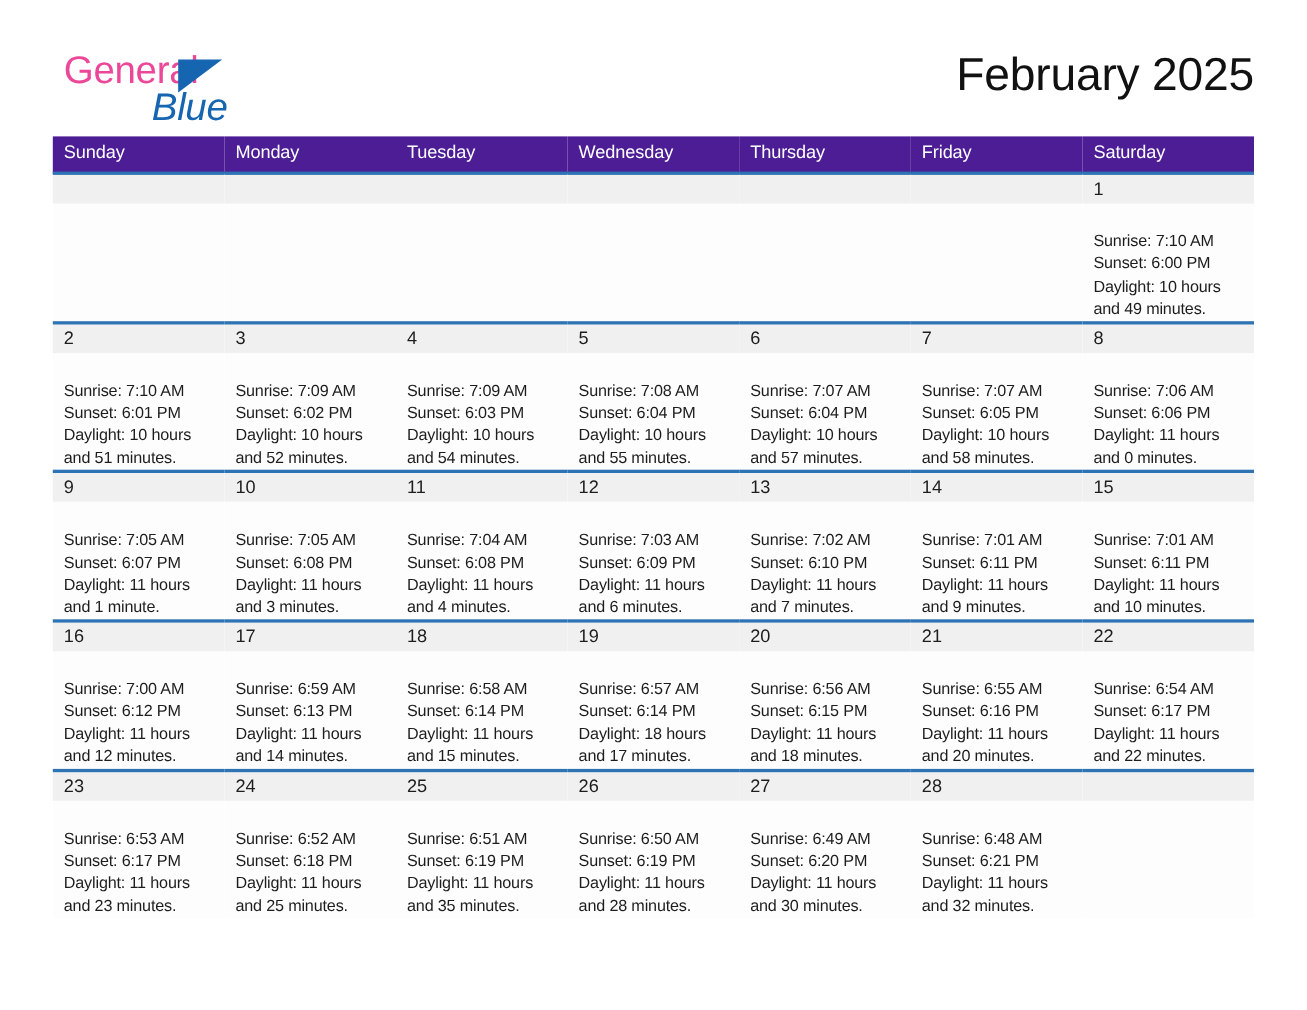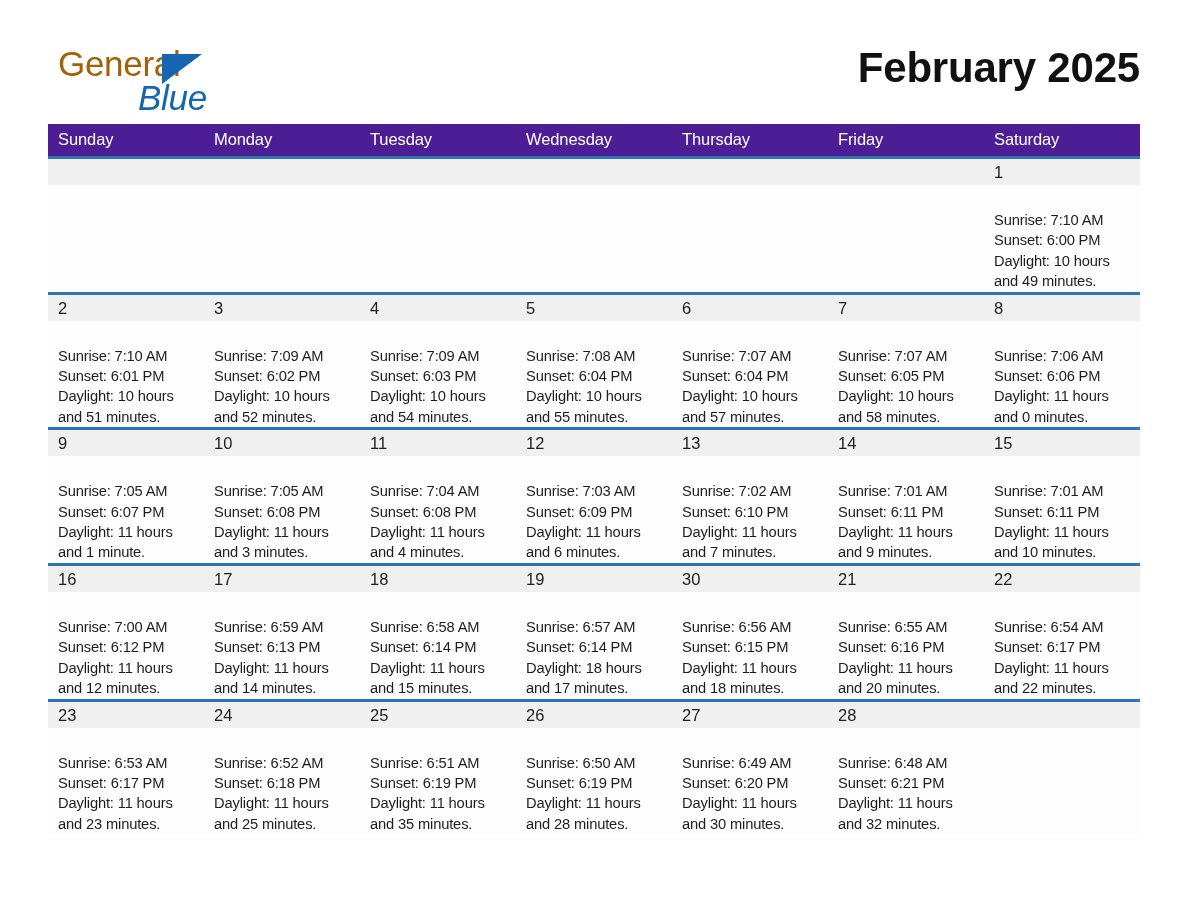--- a/index.html
+++ b/index.html
@@ -34,21 +34,21 @@
     left: 10px;
     top: 44px;
     width: 260px;
     height: 80px;
   }
   .logo-general {
     position: absolute;
     left: 0;
     top: 0;
     font-size: 35px;
-    color: #a16207;
+    color: #ec4899;
     letter-spacing: -0.3px;
     line-height: 40px;
   }
   .logo-tri {
     position: absolute;
     left: 104px;
     top: 10px;
     width: 0;
     height: 0;
     border-left: 40px solid #1565b0;
@@ -64,21 +64,21 @@
     line-height: 40px;
     font-style: italic;
   }
   .title-block {
     text-align: right;
   }
   .cal-title {
     font-size: 42px;
     color: #111111;
     line-height: 48px;
-    font-weight: bold;
+    font-weight: normal;
     margin: 0;
     letter-spacing: -0.2px;
   }
   .cal-subtitle {
     font-size: 22px;
     color: #111111;
     line-height: 28px;
     margin: 0;
     margin-top: 14px;
     font-weight: normal;
@@ -342,21 +342,21 @@
           </td>
           <td>
             <div class="daynum">19</div>
             <div class="info">
               <div>Sunrise: 6:57 AM</div>
               <div>Sunset: 6:14 PM</div>
               <div class="wrap">Daylight: 18 hours and 17 minutes.</div>
             </div>
           </td>
           <td>
-            <div class="daynum">30</div>
+            <div class="daynum">20</div>
             <div class="info">
               <div>Sunrise: 6:56 AM</div>
               <div>Sunset: 6:15 PM</div>
               <div class="wrap">Daylight: 11 hours and 18 minutes.</div>
             </div>
           </td>
           <td>
             <div class="daynum">21</div>
             <div class="info">
               <div>Sunrise: 6:55 AM</div>

